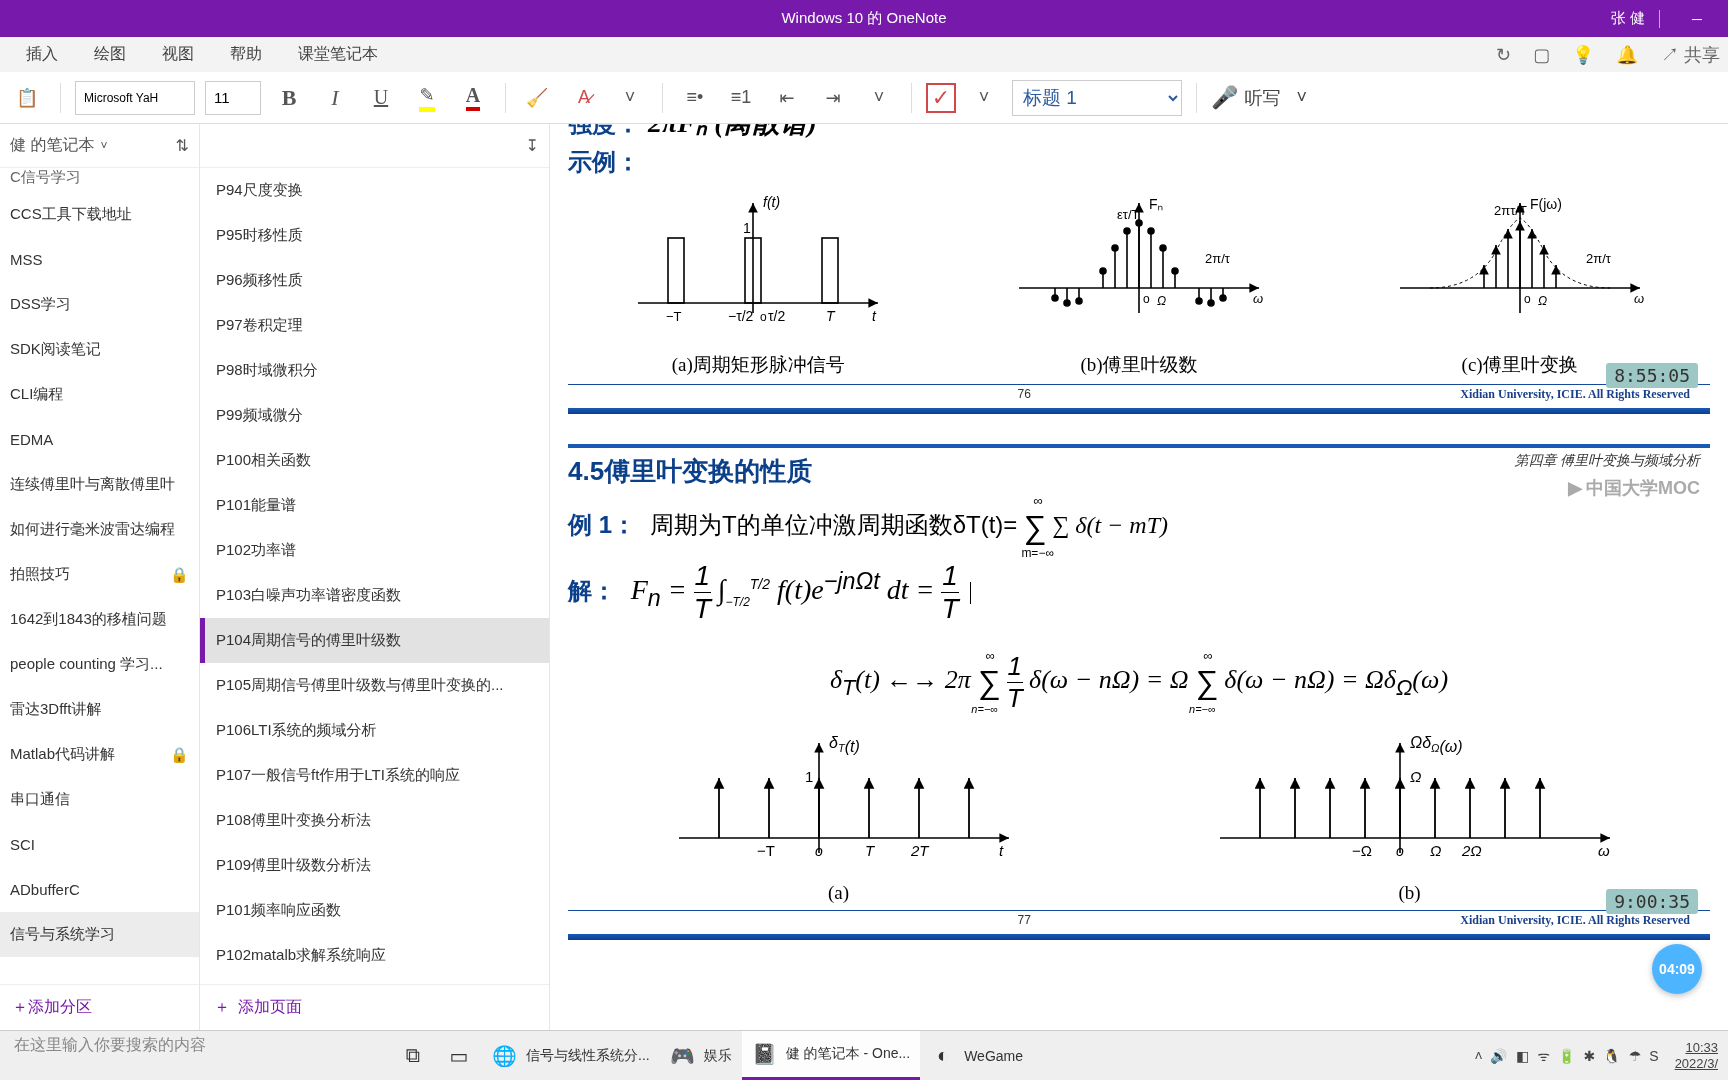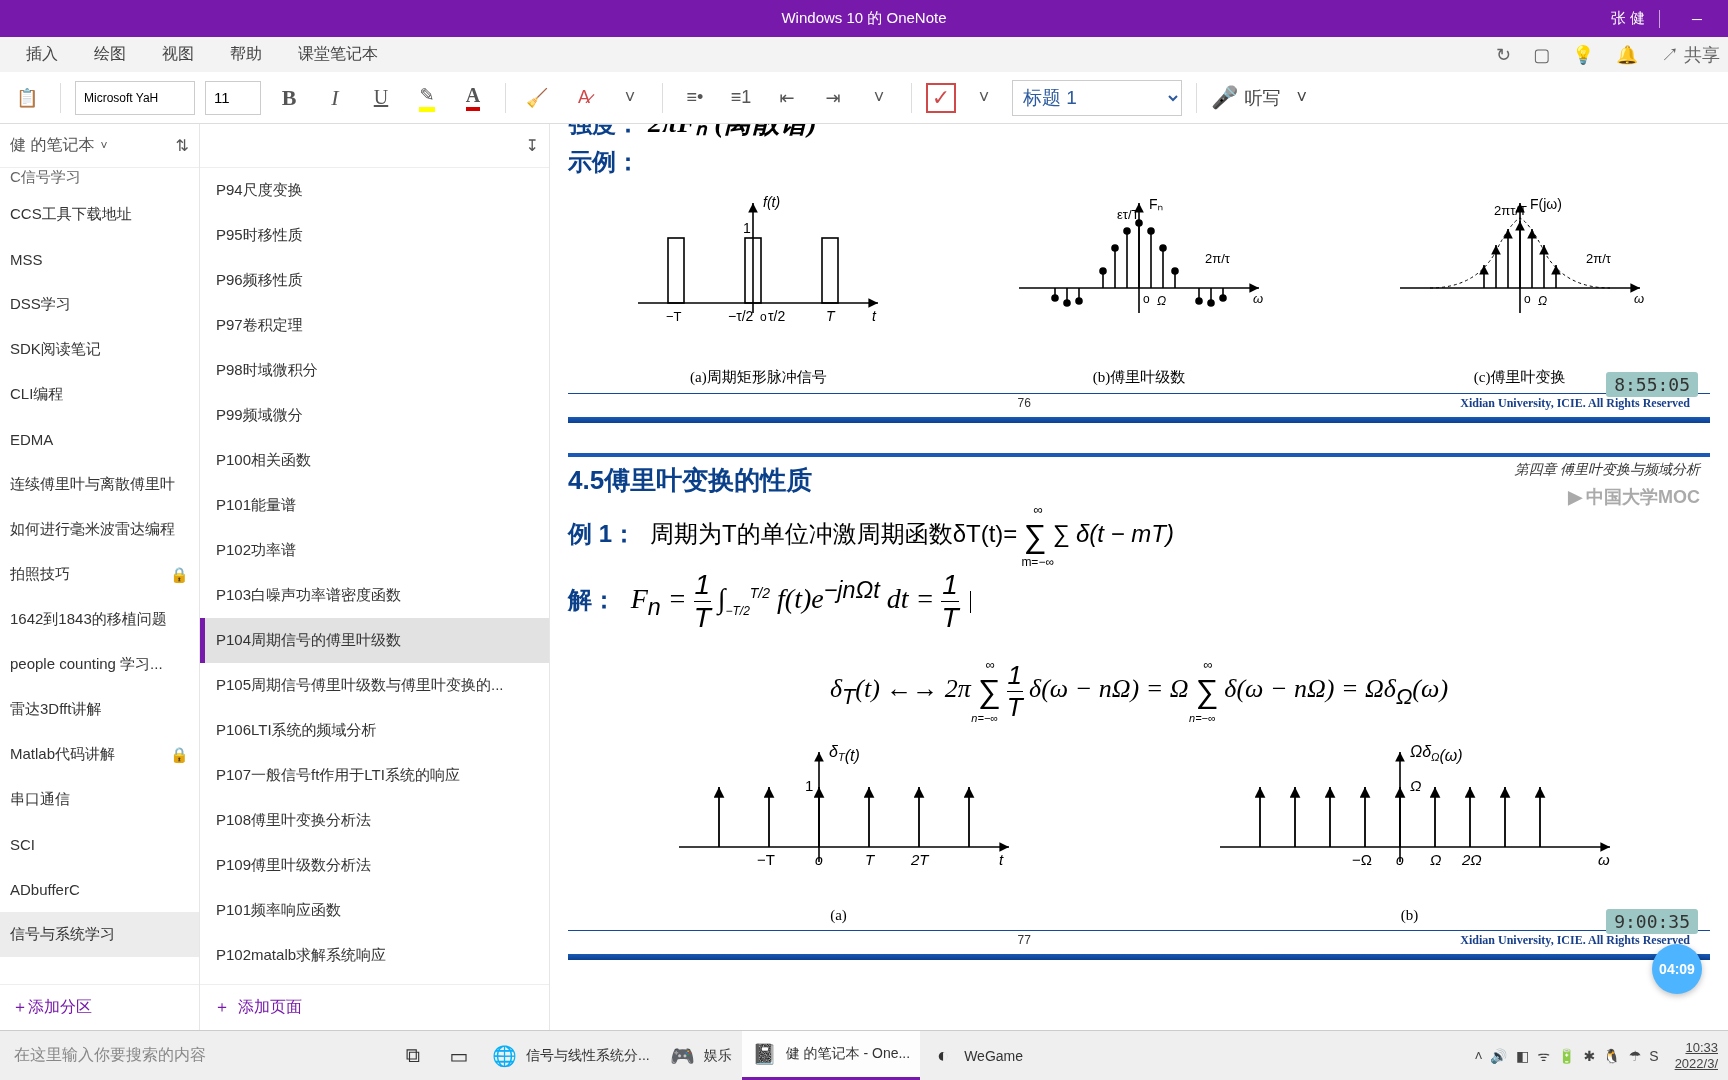--- a/index.html
+++ b/index.html
@@ -52,35 +52,35 @@
 
   
   .slide { margin-bottom:30px; position:relative; }
   .slide .hdr-line { font-size:26px; font-weight:bold; color:#0a3f8a; margin-bottom:0; }
   .slide .chapter { font-size:14px; color:#333; position:absolute; right:10px; top:4px; font-family:'SimSun',serif; font-style:italic; }
   .slide .blue-label { color:#0a3f8a; font-size:24px; font-weight:bold; display:inline-block; margin-right:8px; }
   .formula-row { font-size:26px; font-family:'Times New Roman',serif; color:#000; text-align:center; margin:14px 0; }
   .graphs { display:flex; justify-content:space-around; margin-top:10px; }
   .graph { width:260px; height:160px; }
   .graph svg { width:100%; height:100%; }
-  .graph-caption { text-align:center; font-size:15px; color:#000; margin-top:20px; font-family:'SimSun',serif; }
+  .graph-caption { text-align:center; font-size:19px; color:#000; margin-top:4px; font-family:'SimSun',serif; }
   .page-foot { display:flex; justify-content:space-between; font-size:12px; color:#333; padding:2px 20px; border-top:1px solid #14499e; margin-top:6px; }
   .page-foot .pg { flex:1; text-align:center; }
   .page-foot .copyright { color:#183f8a; font-weight:bold; font-family:'Times New Roman',serif; }
   .watermark { position:absolute; right:12px; bottom:26px; font-size:18px; padding:2px 8px; background:#9dc7c4; color:#333; font-family:monospace; border-radius:3px; }
   .mooc-mark { position:absolute; right:10px; top:28px; font-size:18px; color:#aaa; font-weight:bold; display:flex; align-items:center; gap:4px; }
   .blue-bar { height:6px; background:linear-gradient(#1a5ab6,#0c3f8f); margin-top:4px; }
   .cursor { display:inline-block; width:1px; height:22px; background:#000; vertical-align:middle; margin-left:4px; }
 
   
   .timer-bubble { position:absolute; right:26px; bottom:86px; width:50px; height:50px; background:#4db4ff; border-radius:50%; display:flex; align-items:center; justify-content:center; color:#fff; font-size:14px; font-weight:bold; box-shadow:0 2px 6px rgba(0,0,0,.25); }
 
   
   .taskbar { position:absolute; bottom:0; left:0; right:0; height:50px; background:#efefef; border-top:1px solid #ccc; display:flex; align-items:center; }
-  .taskbar .search { flex:0 0 390px; height:100%; display:flex; align-items:center; padding:4px 14px; font-size:16px; color:#888; }
+  .taskbar .search { flex:0 0 390px; height:100%; display:flex; padding:4px 14px; font-size:16px; color:#888; }
   .taskbar .tbtn { height:100%; padding:0 10px; display:flex; align-items:center; gap:8px; font-size:14px; color:#333; cursor:pointer; }
   .taskbar .tbtn.active { background:#fdfdfd; border-bottom:3px solid #7719aa; }
   .taskbar .tbtn .ico { width:26px; height:26px; display:flex; align-items:center; justify-content:center; font-size:20px; }
   .taskbar .tray { margin-left:auto; display:flex; align-items:center; gap:12px; padding:0 10px; font-size:14px; color:#444; }
   .taskbar .clock { text-align:right; font-size:13px; line-height:1.2;text-decoration:underline; }
   .axis { stroke:#000; stroke-width:1.6; fill:none; marker-end:url(#ah); }
 </style>
 </head>
 <body>
 
@@ -366,21 +366,21 @@
       <div class="mooc-mark">▶ <span>中国大学MOC</span></div>
 
       <div style="margin-top:20px;font-size:24px;font-family:'SimSun','Times New Roman',serif;">
         <span class="blue-label">例 1：</span>
         <span>周期为T的单位冲激周期函数δT(t)=</span>
         <span style="position:relative;display:inline-block;vertical-align:middle;font-family:'Times New Roman',serif;">
           <span style="position:absolute;top:-16px;left:10px;font-size:13px;">∞</span>
           <span style="font-size:32px;">∑</span>
           <span style="position:absolute;bottom:-14px;left:-2px;font-size:12px;white-space:nowrap;">m=−∞</span>
         </span>
-        <span style="font-family:Liberation Sans, sans-serif;font-style:italic;">∑ δ(t − mT)</span>
+        <span style="font-family:Liberation Serif, serif;font-style:italic;">∑ δ(t − mT)</span>
       </div>
 
       <div style="margin-top:14px;font-size:24px;">
         <span class="blue-label">解：</span>
         <span style="font-family:'Times New Roman',serif;font-style:italic;font-size:28px;">
           F<sub>n</sub> = <span style="display:inline-block;text-align:center;vertical-align:middle;"><span style="border-bottom:1.5px solid #000;display:block;">1</span><span>T</span></span>
           ∫<sub style="font-size:12px;">−T/2</sub><sup style="font-size:14px;text-align:center;">T/2</sup> f(t)e<sup>−jnΩt</sup> dt =
           <span style="display:inline-block;text-align:center;vertical-align:middle;"><span style="border-bottom:1.5px solid #000;display:block;">1</span><span>T</span></span>
         </span>
         <span class="cursor"></span>

